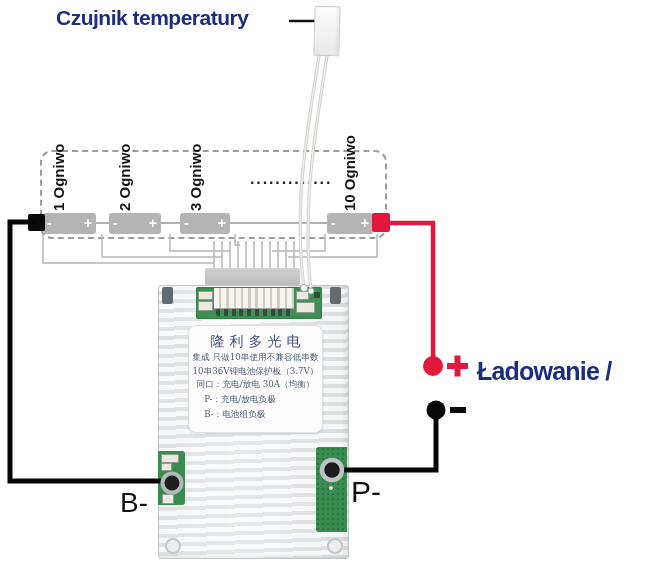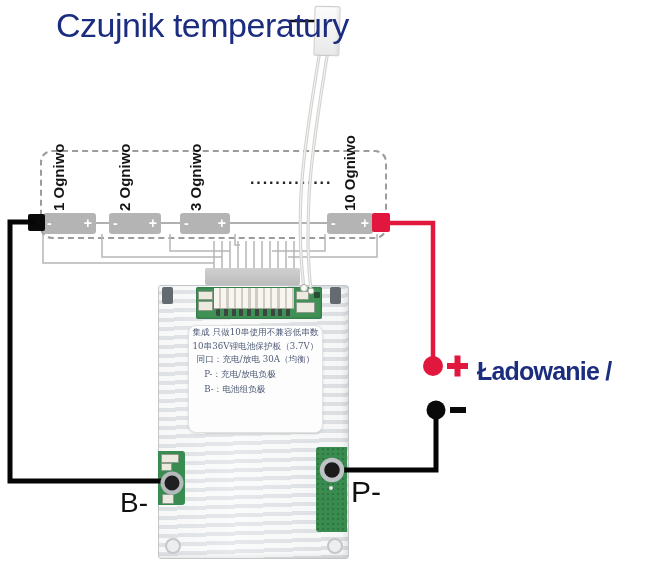--- a/index.html
+++ b/index.html
@@ -3,21 +3,21 @@
 <meta charset="utf-8">
 <style>
   html,body{margin:0;padding:0;background:#fff;}
   #canvas{
     position:relative;width:649px;height:564px;background:#ffffff;overflow:hidden;
     font-family:"Liberation Sans",sans-serif;
   }
   .abs{position:absolute;}
   
   .diagram-title{
-    color:#1c2d80;font-weight:normal;font-size:34px;letter-spacing:-0.5px;white-space:nowrap;
+    color:#1c2d80;font-weight:bold;font-size:21px;letter-spacing:-0.5px;white-space:nowrap;
   }
   
   .pack-box{
     border:2px dashed #9c9c9c;border-radius:12px;background:transparent;
   }
   .battery{
     background:#b4b4b4;border-radius:3px;
   }
   .battery .pole{
     position:absolute;top:0;height:21px;line-height:20px;color:#ffffff;
@@ -153,20 +153,21 @@
   <div class="abs green-strip" style="left:196px;top:287px;width:126px;height:32px;"></div>
   <div class="abs header-conn" style="left:214px;top:288px;width:80px;height:20px;"></div>
   <div class="abs solder-row" style="left:216px;top:309px;width:78px;height:7px;"></div>
   <div class="abs smd" style="left:198px;top:291px;width:13px;height:7px;"></div>
   <div class="abs smd" style="left:198px;top:301px;width:13px;height:8px;"></div>
   <div class="abs smd" style="left:296px;top:291px;width:11px;height:7px;"></div>
   <div class="abs smd" style="left:296px;top:302px;width:17px;height:9px;"></div>
   <div class="abs smd-dark" style="left:314px;top:292px;width:6px;height:6px;"></div>
 
   <div class="abs board-label" style="left:188px;top:325px;width:133px;height:106px;">
+    <div class="lbl-title">隆利多光电</div>
     <div class="lbl-line">集成 只做10串使用不兼容低串数</div>
     <div class="lbl-line">10串36V锂电池保护板（3.7V）</div>
     <div class="lbl-line">同口：充电/放电 30A（均衡）</div>
     <div class="lbl-line left">P-：充电/放电负极</div>
     <div class="lbl-line left">B-：电池组负极</div>
   </div>
 
   <div class="abs pad-green" style="left:158px;top:451px;width:27px;height:54px;border-radius:0 3px 3px 0;"></div>
   <div class="abs smd" style="left:161px;top:454px;width:16px;height:7px;"></div>
   <div class="abs smd" style="left:161px;top:463px;width:9px;height:6px;"></div>

